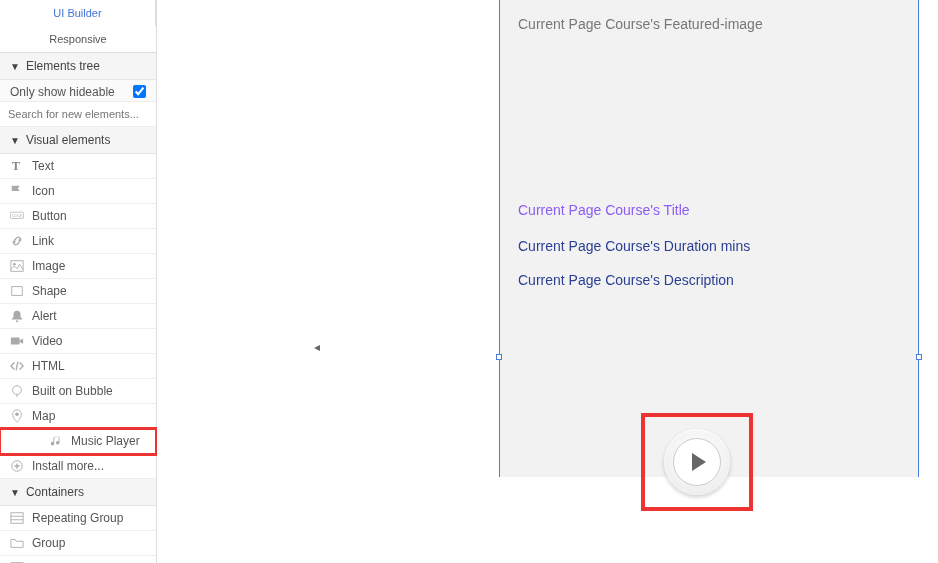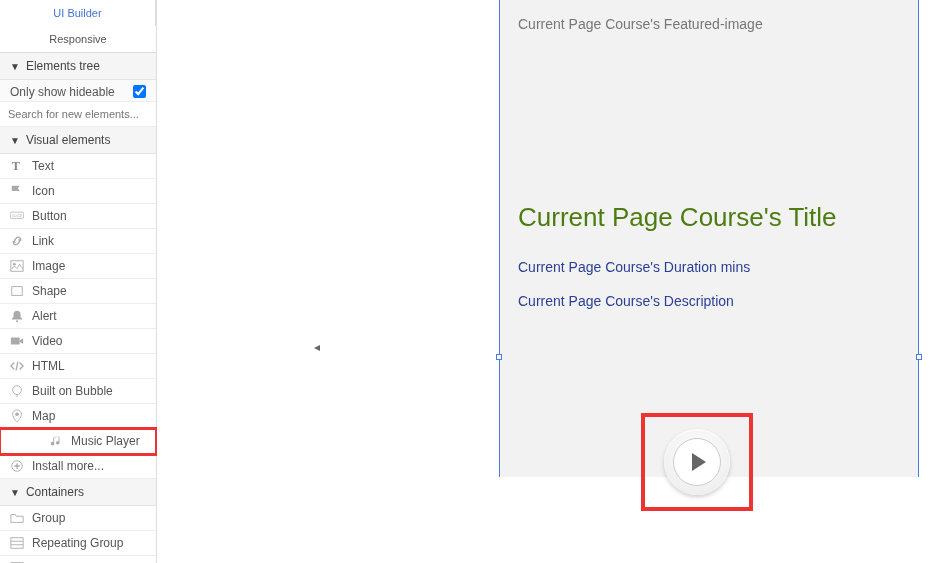--- a/index.html
+++ b/index.html
@@ -15,21 +15,21 @@
 .row { display: flex; align-items: flex-start; padding: 5px 8px; border-bottom: 1px solid #eee; font-size: 12px; color: #555; cursor: pointer; min-height: 22px; }
 .row .ico { width: 18px; display: inline-flex; justify-content: center; margin-right: 6px; color: #888; }
 .row.checkbox { justify-content: space-between; padding: 5px 10px; background: #fafafa; }
 .row input[type="checkbox"] { cursor: pointer; }
 .search { padding: 5px 8px; border-bottom: 1px solid #eee; }
 .search input { width: 100%; border: none; font-size: 11px; color: #999; outline: none; }
 .hl-red { outline: 3px solid #e33; outline-offset: -1px; padding-left: 47px; }
 .canvas { flex: 1; position: relative; background: #fff; }
 .page-area { position: absolute; left: 342px; top: 0; width: 420px; height: 477px; border-left: 1px solid #4a7de0; border-right: 1px solid #4a7de0; background: #f2f2f2; padding: 10px 18px; }
 .featured { color: #777; font-size: 14px; margin: 6px 0 170px 0; }
-.title { color: #4d7c0f; font-size: 26px; font-weight: 500; margin-bottom: 26px; }
+.title { color: #8b5cf6; font-size: 14px; font-weight: 500; margin-bottom: 20px; }
 .meta { color: #2a3f94; font-size: 14px; margin-bottom: 18px; font-weight: 500; }
 .player-wrap { position: absolute; left: 484px; top: 413px; width: 112px; height: 98px; border: 4px solid #e33; display: flex; align-items: center; justify-content: center; background: rgba(0,0,0,0); }
 .play-outer { width: 66px; height: 66px; border-radius: 50%; background: radial-gradient(circle at 50% 40%, #fff, #e9e9e9); box-shadow: 0 2px 4px rgba(0,0,0,0.2), inset 0 1px 2px #fff; display: flex; align-items: center; justify-content: center; }
 .play-inner { width: 48px; height: 48px; border-radius: 50%; background: #fff; border: 1px solid #ccc; display: flex; align-items: center; justify-content: center; }
 .play-tri { width: 0; height: 0; border-left: 14px solid #666; border-top: 9px solid transparent; border-bottom: 9px solid transparent; margin-left: 3px; }
 .collapse-handle { position: absolute; left: 157px; top: 340px; font-size: 12px; color: #666; cursor: pointer; }
 .sel-dot { position: absolute; width: 6px; height: 6px; background: #fff; border: 1px solid #4a7de0; }
 svg { width: 14px; height: 14px; }
 </style>
 </head>
@@ -174,33 +174,33 @@
       </div>
 
     <div class="section-header">
       <span class="tri">▼</span>
       <span>Containers</span>
     </div>
     <div id="container-list">
         <div class="row">
           <span class="ico">
             <svg viewBox="0 0 16 16">
-              <path d="M1 4h5l1 2h8v7H1z" fill="none" stroke="#aaa"></path>
-            </svg>
-          </span>
-          <span>Group</span>
-        </div>
-        <div class="row">
-          <span class="ico">
-            <svg viewBox="0 0 16 16">
               <rect x="1" y="2" width="14" height="12" fill="none" stroke="#aaa"></rect>
               <path d="M1 6h14M1 10h14" stroke="#aaa"></path>
             </svg>
           </span>
           <span>Repeating Group</span>
+        </div>
+        <div class="row">
+          <span class="ico">
+            <svg viewBox="0 0 16 16">
+              <path d="M1 4h5l1 2h8v7H1z" fill="none" stroke="#aaa"></path>
+            </svg>
+          </span>
+          <span>Group</span>
         </div>
         <div class="row">
           <span class="ico">
             <svg viewBox="0 0 16 16">
               <rect x="1" y="2" width="14" height="12" fill="none" stroke="#aaa"></rect>
               <rect x="1" y="2" width="14" height="3" fill="#aaa"></rect>
             </svg>
           </span>
           <span>Popup</span>
         </div>

